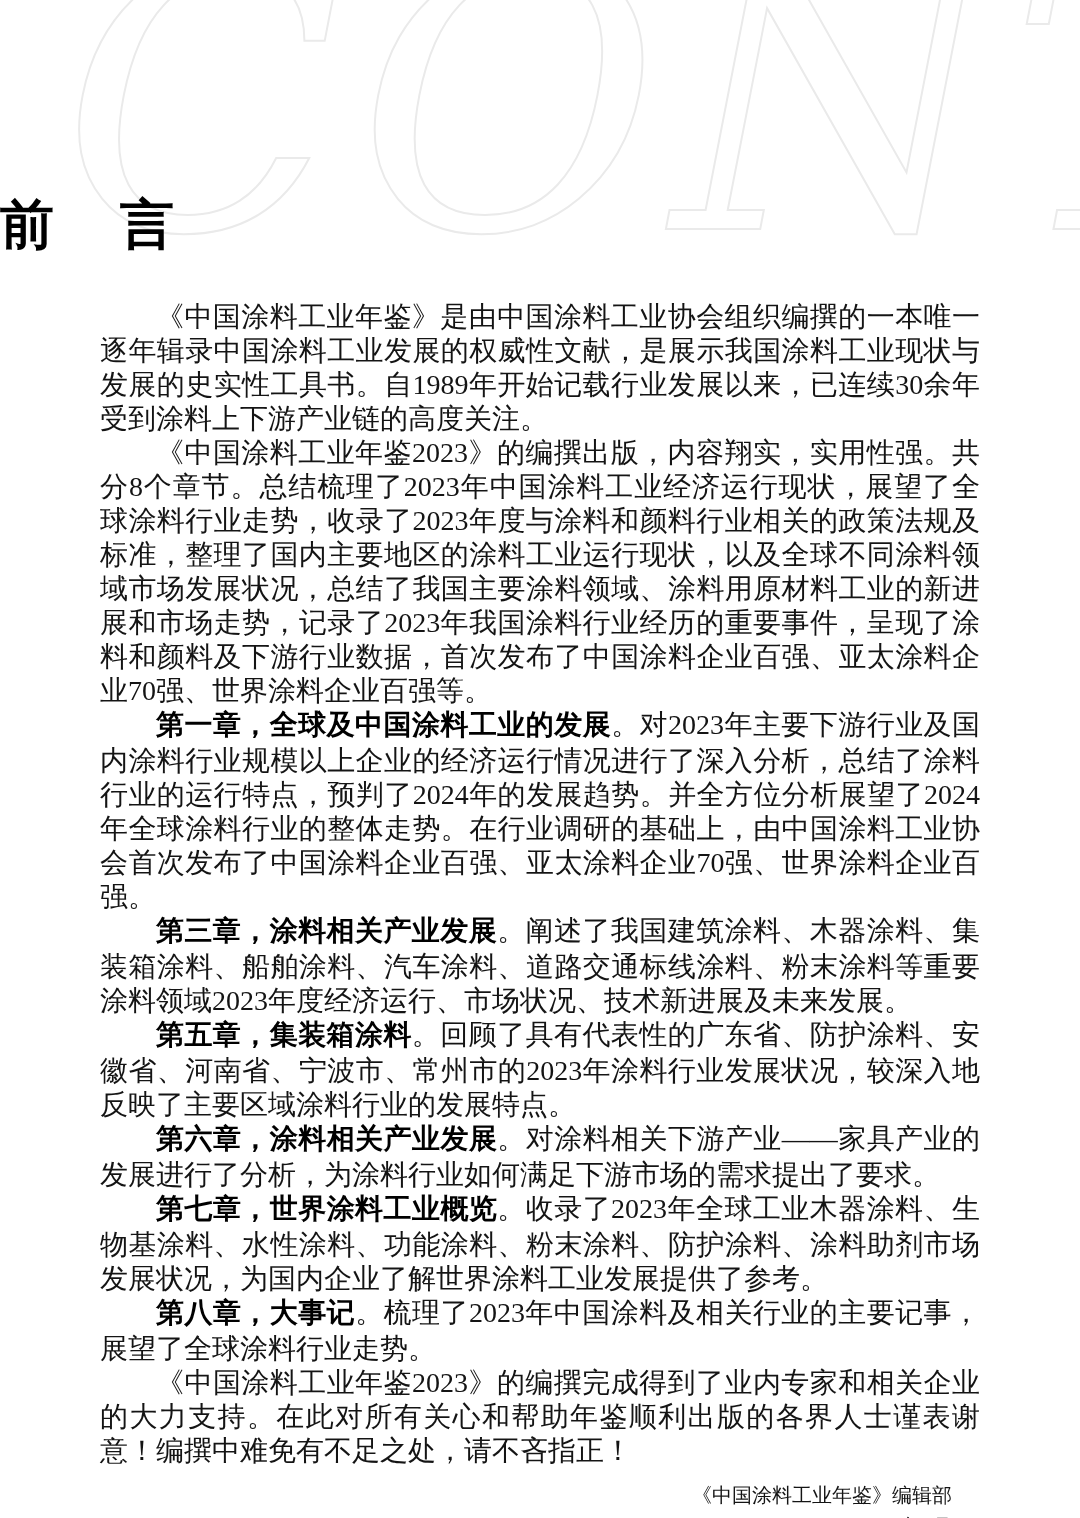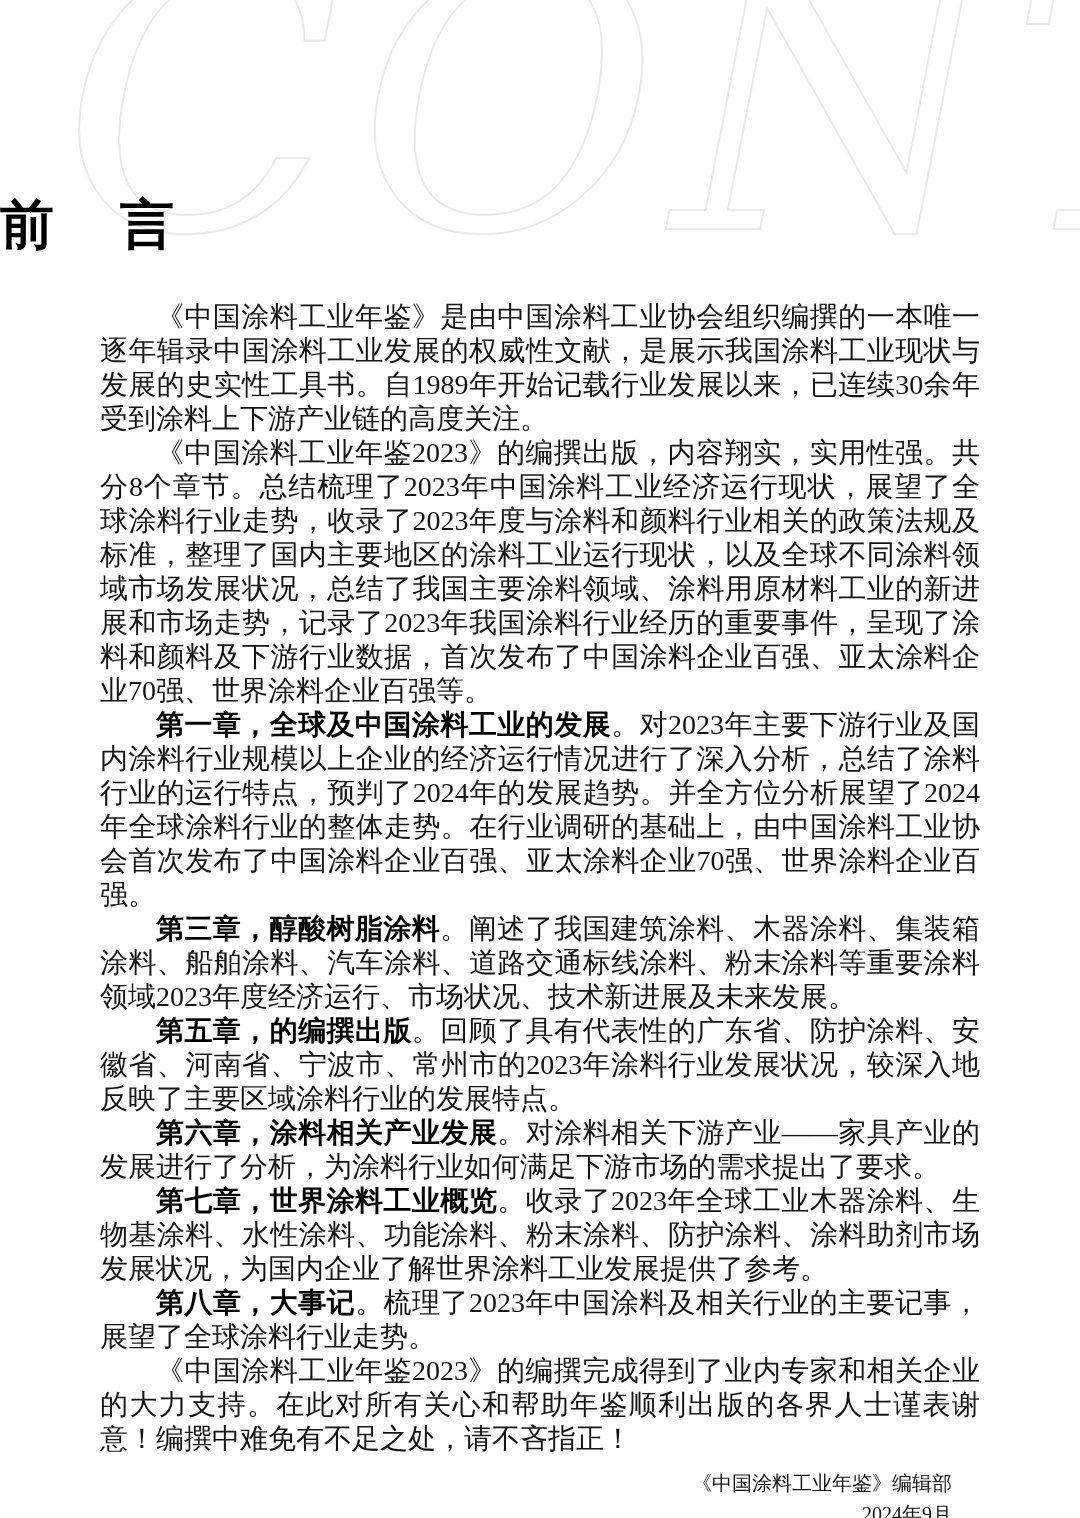--- a/index.html
+++ b/index.html
@@ -49,21 +49,21 @@
     text-align: justify;
     text-justify: inter-ideograph;
     color: #141414;
   }
   .body-text p {
     margin: 0;
     text-indent: 2em;
   }
   .lead {
     font-weight: bold;
-    font-family: Liberation Serif, serif;
+    font-family: Liberation Mono, monospace;
     color: #000000;
   }
   .signature-block {
     width: 880px;
     margin: 12px auto 17px auto;
     padding-right: 28px;
     text-align: right;
     font-size: 20px;
     line-height: 31px;
     color: #141414;
@@ -77,22 +77,22 @@
   <div class="watermark">CONTE</div>
 
   <div class="content">
 
     <h1 class="doc-title">前　言</h1>
 
     <div class="body-text">
       <p><span>《中国涂料工业年鉴》是由中国涂料工业协会组织编撰的一本唯一逐年辑录中国涂料工业发展的权威性文献，是展示我国涂料工业现状与发展的史实性工具书。自1989年开始记载行业发展以来，已连续30余年受到涂料上下游产业链的高度关注。</span></p>
       <p><span>《中国涂料工业年鉴2023》的编撰出版，内容翔实，实用性强。共分8个章节。总结梳理了2023年中国涂料工业经济运行现状，展望了全球涂料行业走势，收录了2023年度与涂料和颜料行业相关的政策法规及标准，整理了国内主要地区的涂料工业运行现状，以及全球不同涂料领域市场发展状况，总结了我国主要涂料领域、涂料用原材料工业的新进展和市场走势，记录了2023年我国涂料行业经历的重要事件，呈现了涂料和颜料及下游行业数据，首次发布了中国涂料企业百强、亚太涂料企业70强、世界涂料企业百强等。</span></p>
       <p><b class="lead">第一章，全球及中国涂料工业的发展</b><span>。对2023年主要下游行业及国内涂料行业规模以上企业的经济运行情况进行了深入分析，总结了涂料行业的运行特点，预判了2024年的发展趋势。并全方位分析展望了2024年全球涂料行业的整体走势。在行业调研的基础上，由中国涂料工业协会首次发布了中国涂料企业百强、亚太涂料企业70强、世界涂料企业百强。</span></p>
-      <p><b class="lead">第三章，醇酸树脂涂料</b><span>。阐述了我国建筑涂料、木器涂料、集装箱涂料、船舶涂料、汽车涂料、道路交通标线涂料、粉末涂料等重要涂料领域2023年度经济运行、市场状况、技术新进展及未来发展。</span></p>
-      <p><b class="lead">第五章，的编撰出版</b><span>。回顾了具有代表性的广东省、防护涂料、安徽省、河南省、宁波市、常州市的2023年涂料行业发展状况，较深入地反映了主要区域涂料行业的发展特点。</span></p>
+      <p><b class="lead">第三章，涂料相关产业发展</b><span>。阐述了我国建筑涂料、木器涂料、集装箱涂料、船舶涂料、汽车涂料、道路交通标线涂料、粉末涂料等重要涂料领域2023年度经济运行、市场状况、技术新进展及未来发展。</span></p>
+      <p><b class="lead">第五章，集装箱涂料</b><span>。回顾了具有代表性的广东省、防护涂料、安徽省、河南省、宁波市、常州市的2023年涂料行业发展状况，较深入地反映了主要区域涂料行业的发展特点。</span></p>
       <p><b class="lead">第六章，涂料相关产业发展</b><span>。对涂料相关下游产业——家具产业的发展进行了分析，为涂料行业如何满足下游市场的需求提出了要求。</span></p>
       <p><b class="lead">第七章，世界涂料工业概览</b><span>。收录了2023年全球工业木器涂料、生物基涂料、水性涂料、功能涂料、粉末涂料、防护涂料、涂料助剂市场发展状况，为国内企业了解世界涂料工业发展提供了参考。</span></p>
       <p><b class="lead">第八章，大事记</b><span>。梳理了2023年中国涂料及相关行业的主要记事，展望了全球涂料行业走势。</span></p>
       <p><span>《中国涂料工业年鉴2023》的编撰完成得到了业内专家和相关企业的大力支持。在此对所有关心和帮助年鉴顺利出版的各界人士谨表谢意！编撰中难免有不足之处，请不吝指正！</span></p>
     </div>
 
     <div class="signature-block">
       <div>《中国涂料工业年鉴》编辑部</div>
       <div>2024年9月</div>
     </div>

